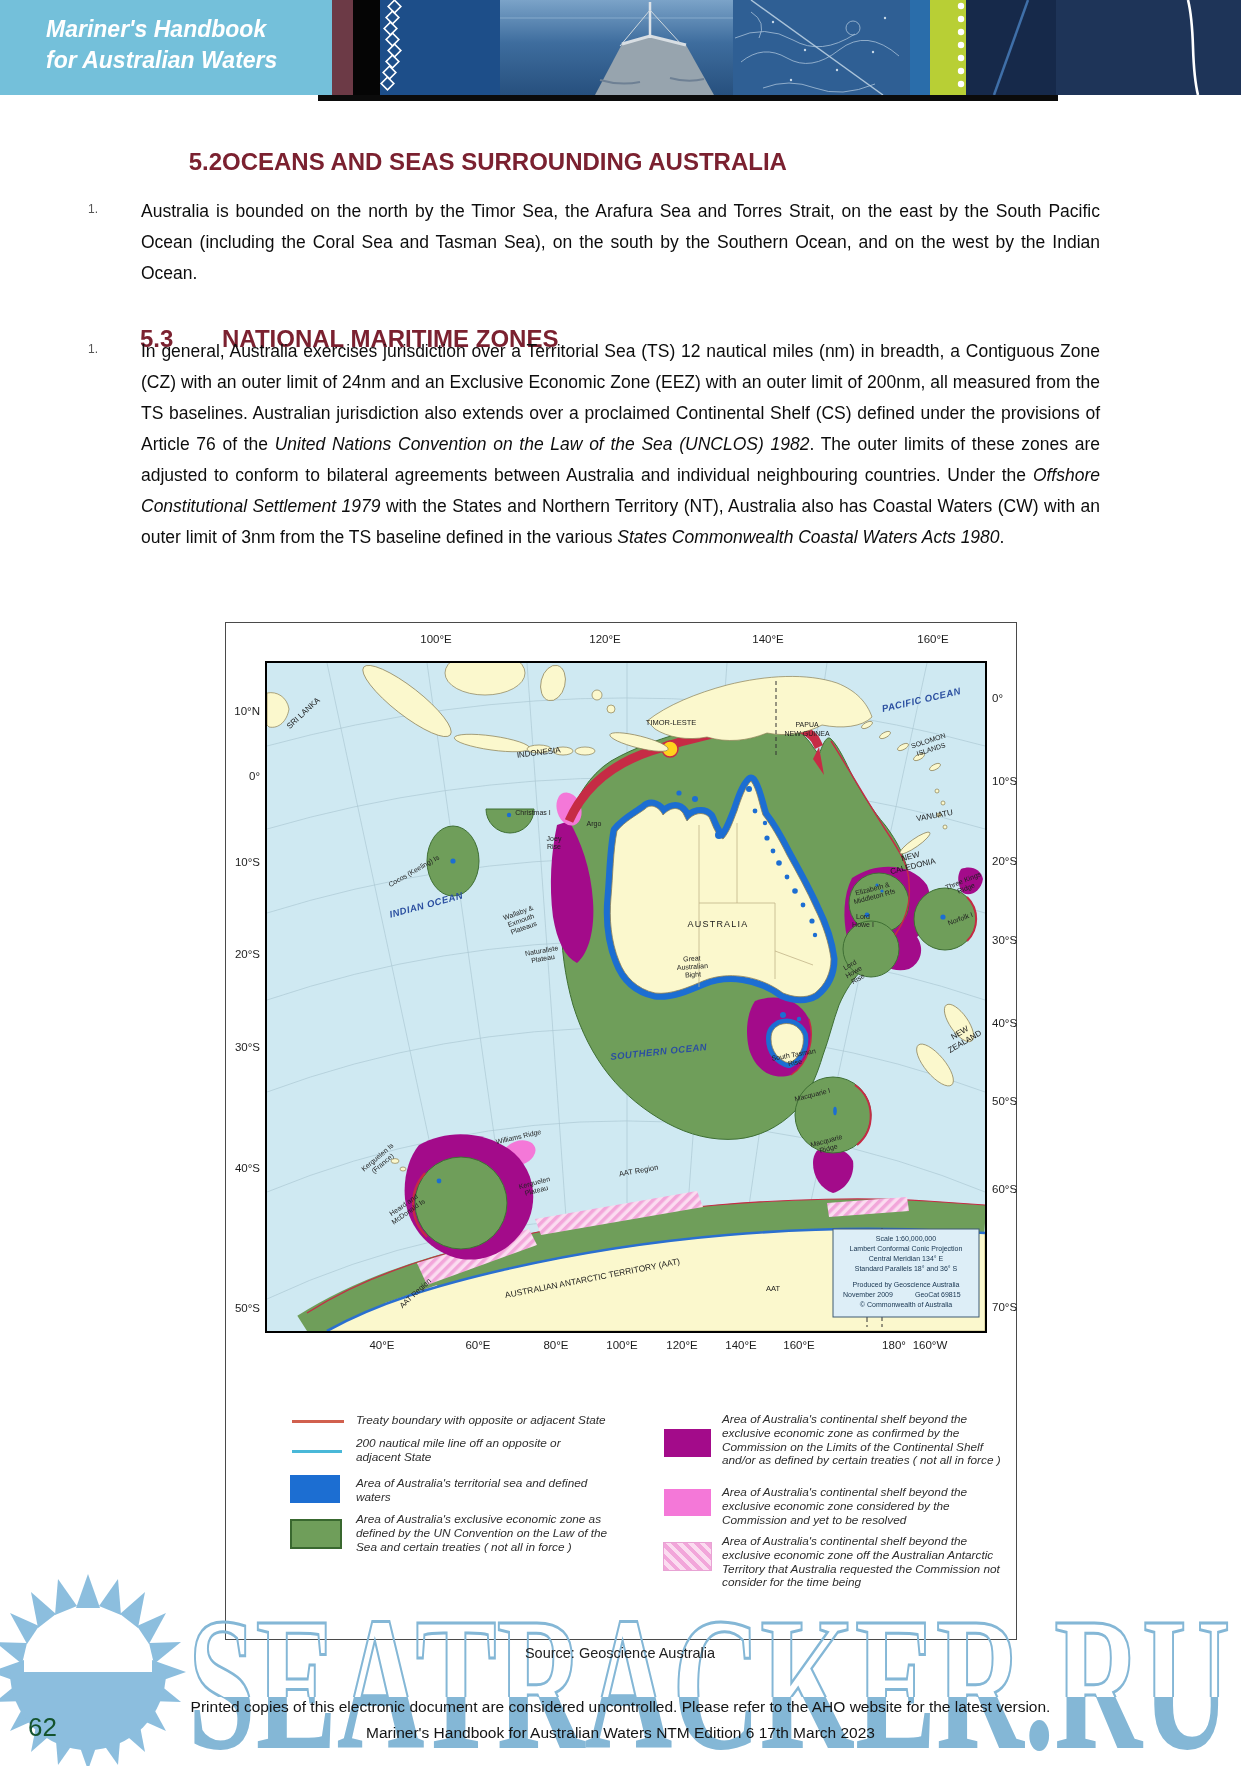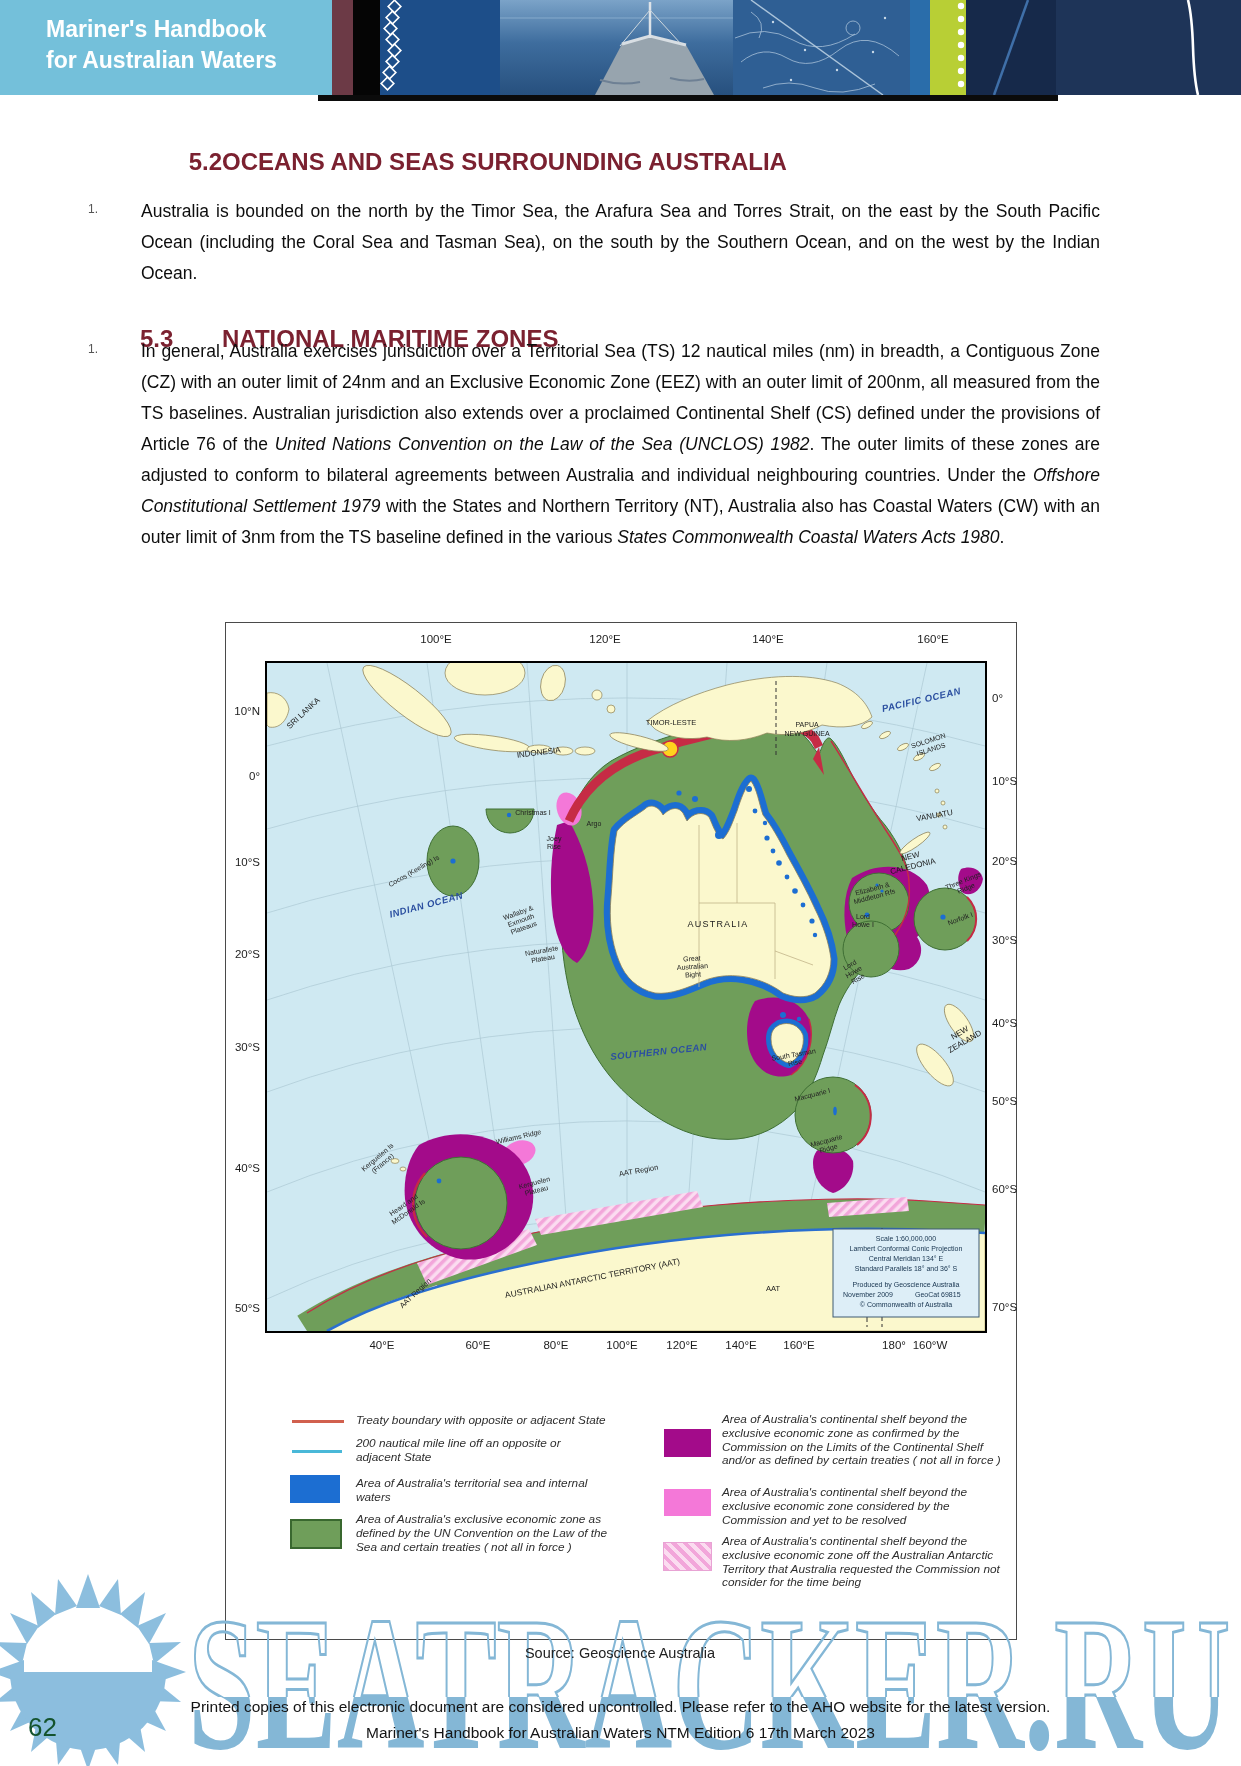--- a/index.html
+++ b/index.html
@@ -3,21 +3,21 @@
 <meta charset="utf-8">
 <style>
   html,body{margin:0;padding:0;}
   body{width:1241px;height:1766px;position:relative;background:#fff;
        font-family:"Liberation Sans",sans-serif;overflow:hidden;}
   .abs{position:absolute;}
   
   #banner{left:0;top:0;width:1241px;height:95px;}
   .seg{position:absolute;top:0;height:95px;}
   #seg-lightblue{left:0;width:332px;background:#74c0da;}
-  #banner-title{left:46px;top:14px;color:#fff;font-weight:600;
+  #banner-title{left:46px;top:14px;color:#fff;font-style:italic;font-weight:600;
                 font-size:23px;line-height:31px;}
   #seg-maroon{left:332px;width:21px;background:#6c3a46;}
   #seg-black{left:353px;width:27px;background:#050505;}
   #seg-chain{left:380px;width:120px;background:#1d4e89;}
   #seg-ship{left:500px;width:233px;}
   #seg-chart{left:733px;width:177px;}
   #seg-midblue{left:910px;width:20px;background:#2a6daa;}
   #seg-lime{left:930px;width:36px;background:#b8cf35;}
   #seg-navy{left:966px;width:275px;background:#16294a;overflow:hidden;}
   #banner-underline{left:318px;top:95px;width:740px;height:6px;background:#0b0b0b;}
@@ -396,21 +396,21 @@
 
 
   <div>
     <div class="lg-sym" style="left:66px;top:797px;width:52px;height:2.5px;background:#d1604e;"></div>
     <div class="lg-label" style="left:130px;top:791px;width:300px;">Treaty boundary with opposite or adjacent State</div>
 
     <div class="lg-sym" style="left:66px;top:827px;width:50px;height:3px;background:#49b8d8;"></div>
     <div class="lg-label" style="left:130px;top:814px;width:250px;">200 nautical mile line off an opposite or adjacent State</div>
 
     <div class="lg-sym" style="left:64px;top:852px;width:50px;height:28px;background:#1c6ed2;"></div>
-    <div class="lg-label" style="left:130px;top:854px;width:260px;">Area of Australia's territorial sea and internal waters</div>
+    <div class="lg-label" style="left:130px;top:854px;width:260px;">Area of Australia's territorial sea and defined waters</div>
 
     <div class="lg-sym" style="left:64px;top:896px;width:48px;height:26px;background:#6f9e5a;border:2px solid #39682f;"></div>
     <div class="lg-label" style="left:130px;top:890px;width:270px;">Area of Australia's exclusive economic zone as defined by the UN Convention on the Law of the Sea and certain treaties ( not all in force )</div>
 
     <div class="lg-sym" style="left:438px;top:806px;width:47px;height:28px;background:#a30b8a;"></div>
     <div class="lg-label" style="left:496px;top:790px;width:290px;">Area of Australia's continental shelf beyond the exclusive economic zone as confirmed by the Commission on the Limits of the Continental Shelf and/or as defined by certain treaties ( not all in force )</div>
 
     <div class="lg-sym" style="left:438px;top:866px;width:47px;height:27px;background:#f478d8;"></div>
     <div class="lg-label" style="left:496px;top:863px;width:290px;">Area of Australia's continental shelf beyond the exclusive economic zone considered by the Commission and yet to be resolved</div>
 

